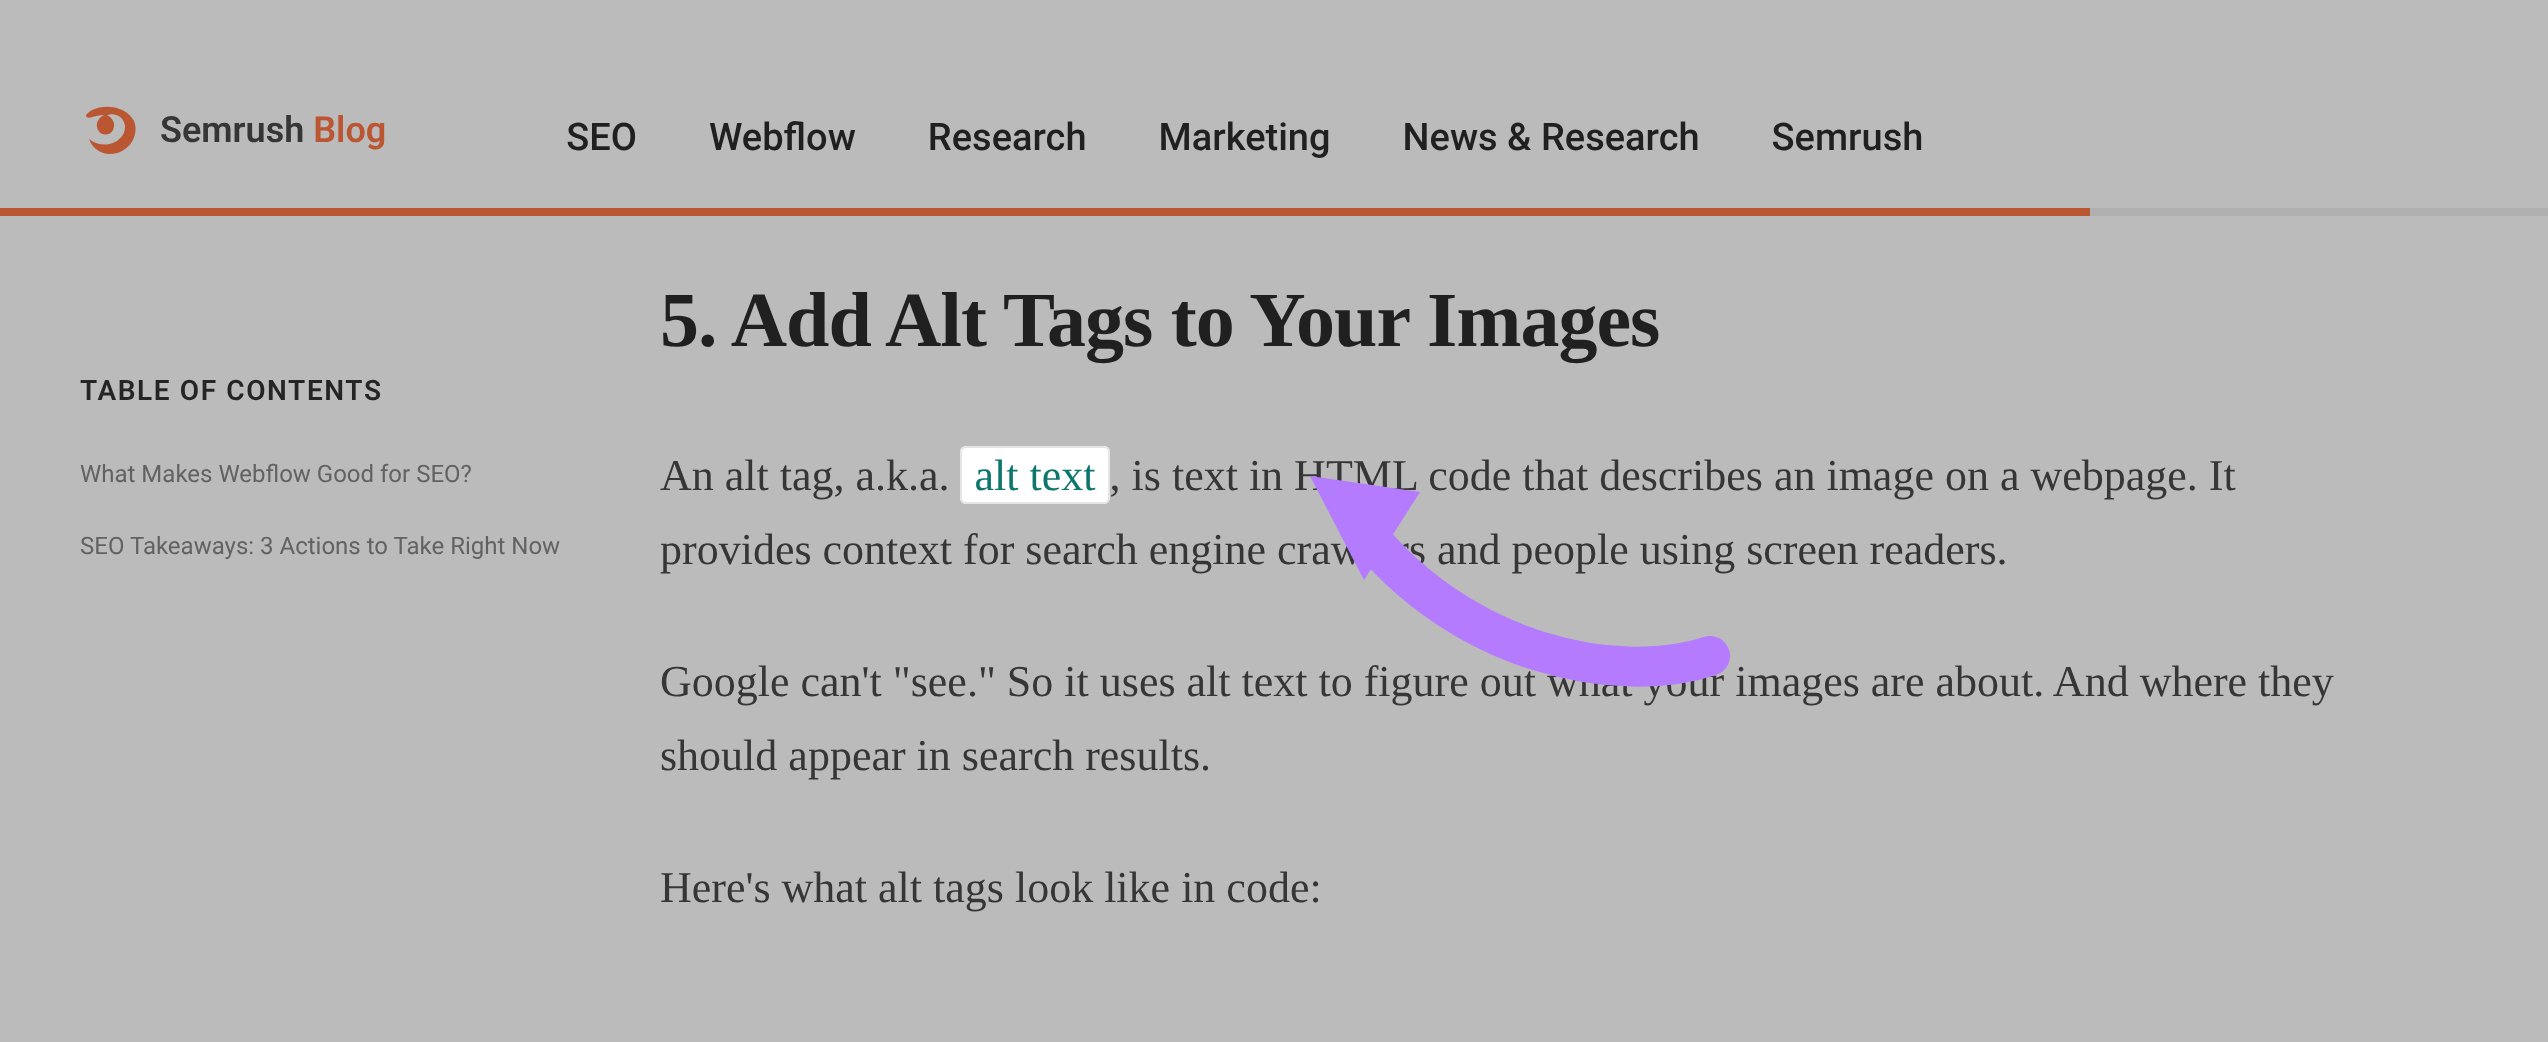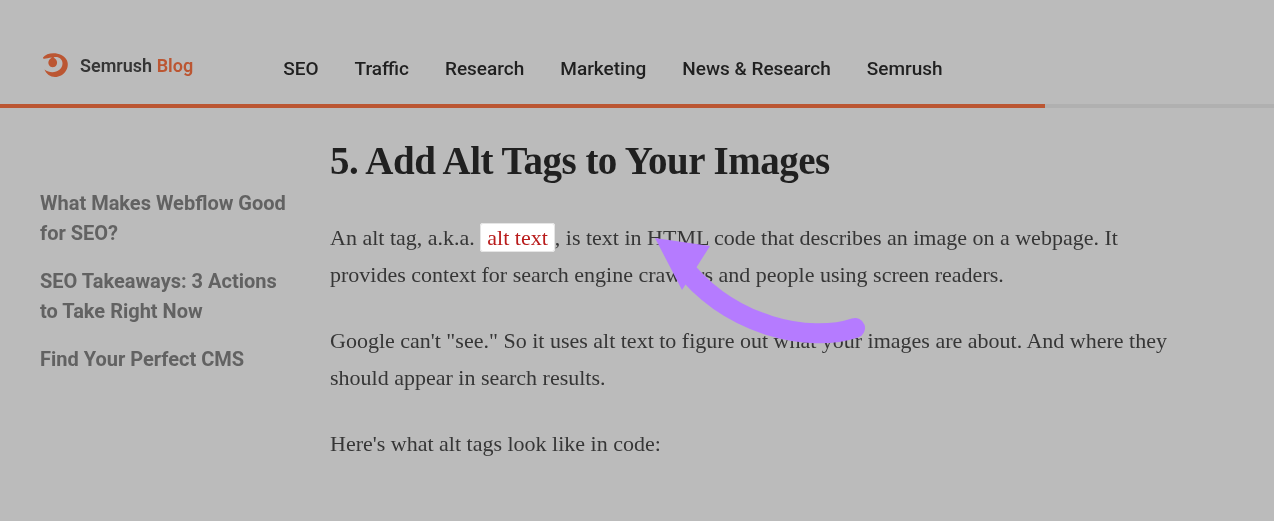--- a/index.html
+++ b/index.html
@@ -61,44 +61,43 @@
     padding-top: 50px;
   }
   .toc-title {
     font-size: 14px;
     letter-spacing: 0.8px;
     font-weight: 600;
     color: #1a1a1a;
     margin-bottom: 24px;
   }
   .toc-item {
-    font-size: 20px;
+    font-size: 12px;
     line-height: 1.5;
     color: #777;
     margin-bottom: 18px;
     cursor: pointer;
-    font-weight: bold;
   }
   .toc-item.active { color: #1a1a1a; }
   .article { flex: 1; max-width: 860px; font-family: Liberation Serif, serif; }
   .article h2 {
     font-size: 39px;
     font-weight: 800;
     color: #111;
     margin-bottom: 36px;
     letter-spacing: -0.5px;
   }
   .article p {
     font-size: 22px;
     line-height: 1.7;
     color: #333;
     margin-bottom: 28px;
   }
   .highlight-link {
-    color: #b91c1c;
+    color: #0f766e;
     background: #fff;
     padding: 1px 6px;
     border: 1px solid #e5e5e5;
     border-radius: 3px;
     text-decoration: none;
     position: relative;
     z-index: 2;
   }
   .overlay {
     position: absolute;
@@ -128,37 +127,37 @@
       <svg width="30" height="30" viewBox="0 0 40 40">
         <path d="M4 10 C10 2 30 2 36 14 C40 24 32 36 20 36 C14 36 8 32 6 26 C16 34 30 28 30 18 C30 12 24 8 18 10 C22 12 24 16 22 20 C20 24 14 24 12 20 C10 16 12 12 16 10 C10 10 4 14 4 10 Z" fill="#ff642d"></path>
       </svg>
     </span>
     <span class="logo-text">
       <span>Semrush</span> <span class="blog">Blog</span>
     </span>
   </div>
   <nav class="nav">
     <a>SEO</a>
-    <a>Traffic</a>
+    <a>Webflow</a>
     <a>Research</a>
     <a>Marketing</a>
     <a>News &amp; Research</a>
     <a>Semrush</a>
   </nav>
 </div>
 
 <div class="progress">
   <div class="progress-bar"></div>
 </div>
 
 <div class="content">
   <aside class="sidebar">
+    <div class="toc-title">TABLE OF CONTENTS</div>
     <div class="toc-item">What Makes Webflow Good for SEO?</div>
     <div class="toc-item">SEO Takeaways: 3 Actions to Take Right Now</div>
-    <div class="toc-item">Find Your Perfect CMS</div>
   </aside>
 
   <article class="article">
     <h2>5. Add Alt Tags to Your Images</h2>
     <p>
       <span>An alt tag, a.k.a. </span><span class="highlight-link-wrap"><a class="highlight-link">alt text</a></span><span>, is text in HTML code that describes an image on a webpage. It provides context for search engine crawlers and people using screen readers.</span>
     </p>
     <p>Google can't "see." So it uses alt text to figure out what your images are about. And where they should appear in search results.</p>
     <p>Here's what alt tags look like in code:</p>
   </article>

